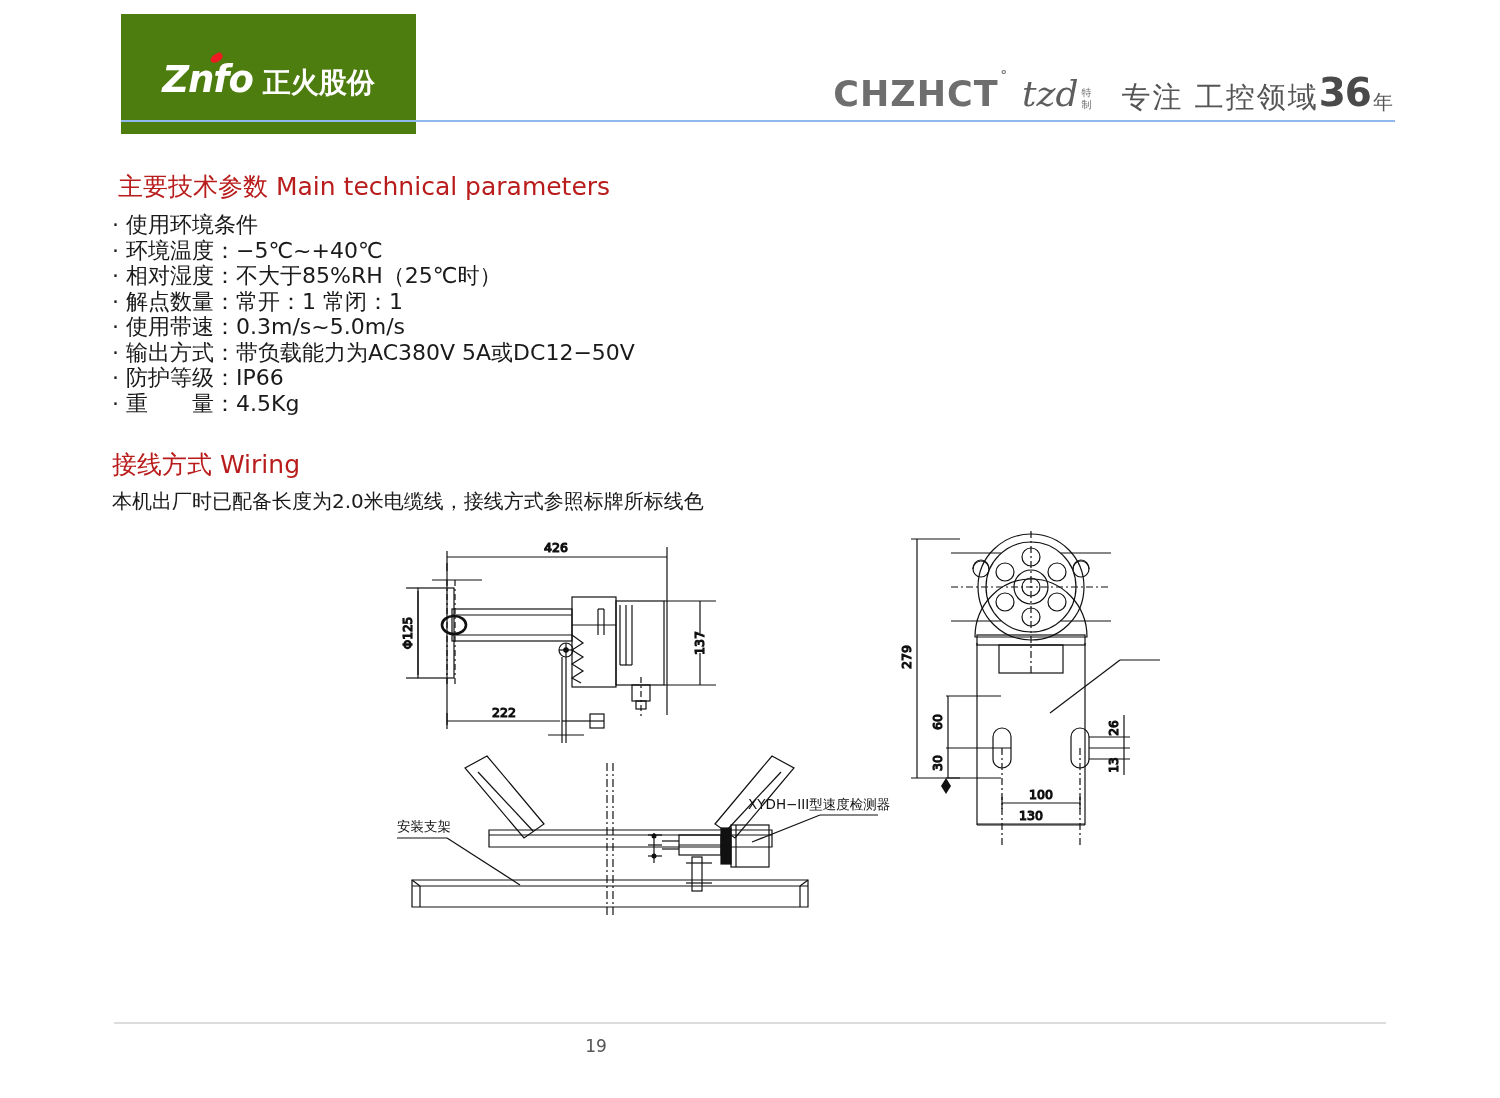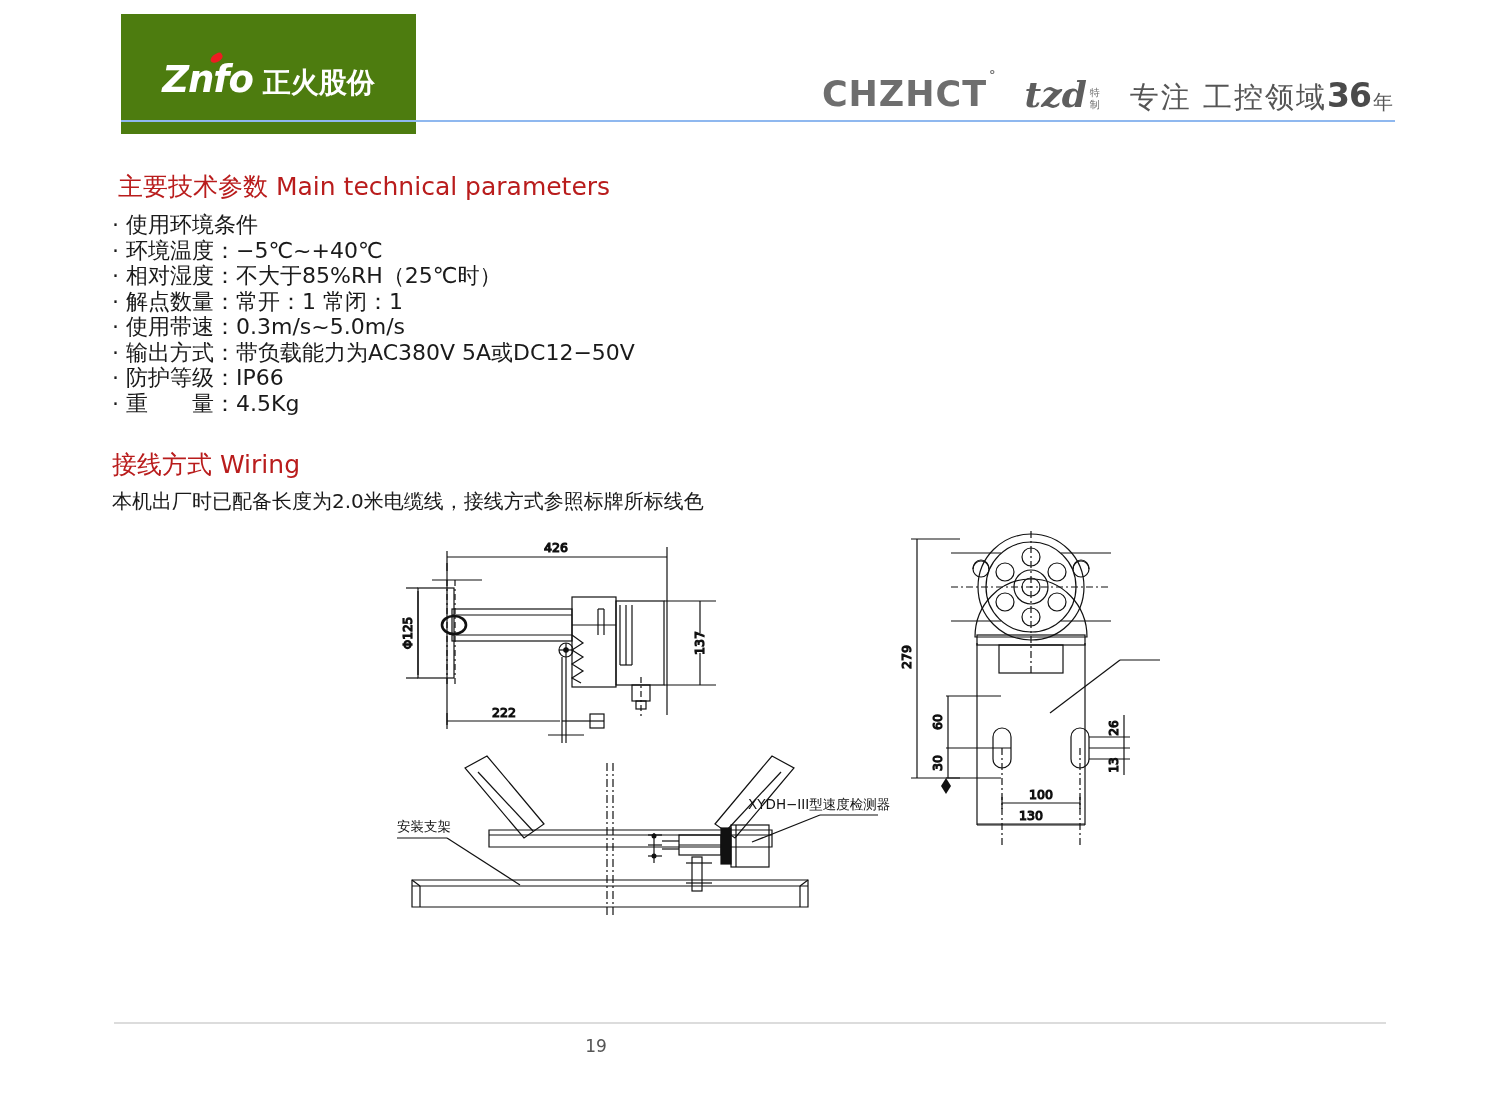--- a/index.html
+++ b/index.html
@@ -92,24 +92,24 @@
   #brand-chzhct-sup {
     font-size: 13px;
     vertical-align: super;
     position: relative;
     top: -14px;
     left: 2px;
   }
   #brand-tzd {
     font-family: "DejaVu Serif", serif;
     font-style: italic;
-    font-weight: bold;
+    font-weight: normal;
     font-size: 36px;
     color: #5e5e5e;
-    margin-left: 30px;
+    margin-left: 16px;
     line-height: 1;
   }
   #brand-tezhi {
     display: inline-flex;
     flex-direction: column;
     font-family: "DejaVu Sans", sans-serif;
     font-size: 10px;
     color: #6b6b6b;
     line-height: 1.15;
     margin-left: 3px;
@@ -121,21 +121,21 @@
     color: #555555;
     margin-left: 30px;
     letter-spacing: 2px;
     line-height: 1;
     display: flex;
     align-items: flex-end;
   }
   #brand-slogan .num {
     font-family: "DejaVu Sans", sans-serif;
     font-weight: bold;
-    font-size: 33px;
+    font-size: 39px;
     letter-spacing: -1px;
     color: #4a4a4a;
   }
   #brand-slogan .yr {
     font-size: 20px;
     margin-left: 2px;
   }
 
   #header-rule {
     position: absolute;

